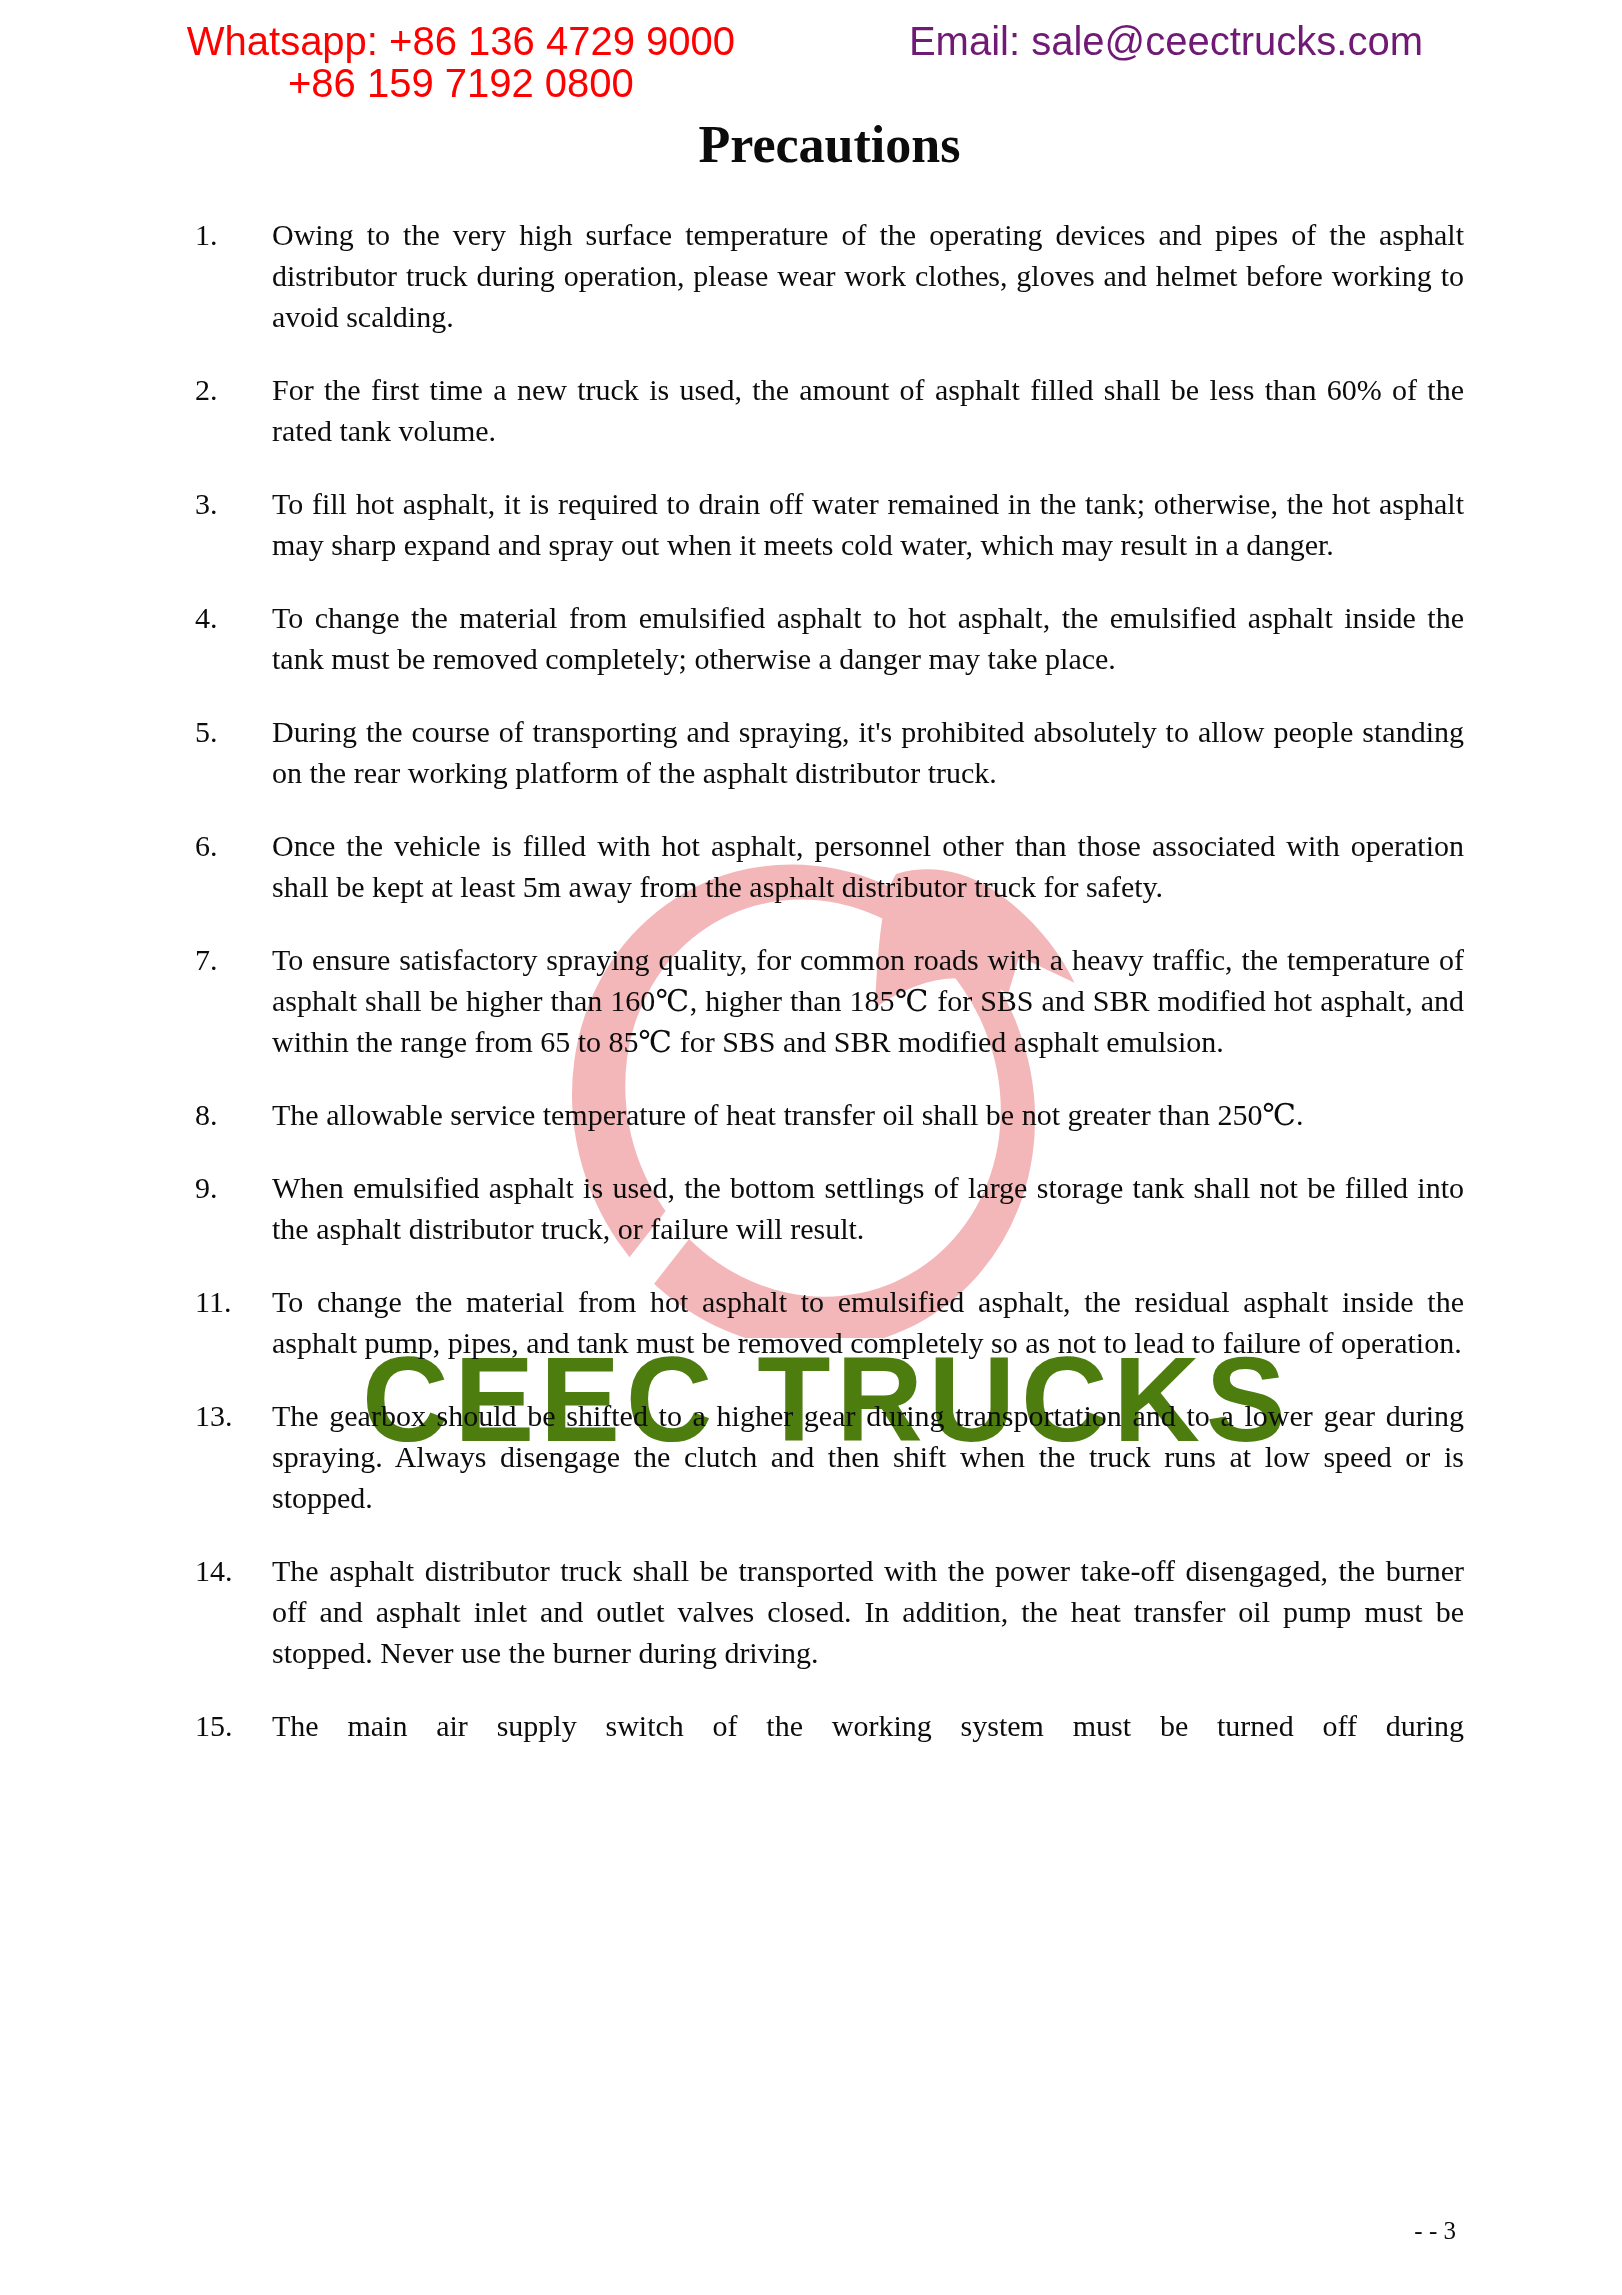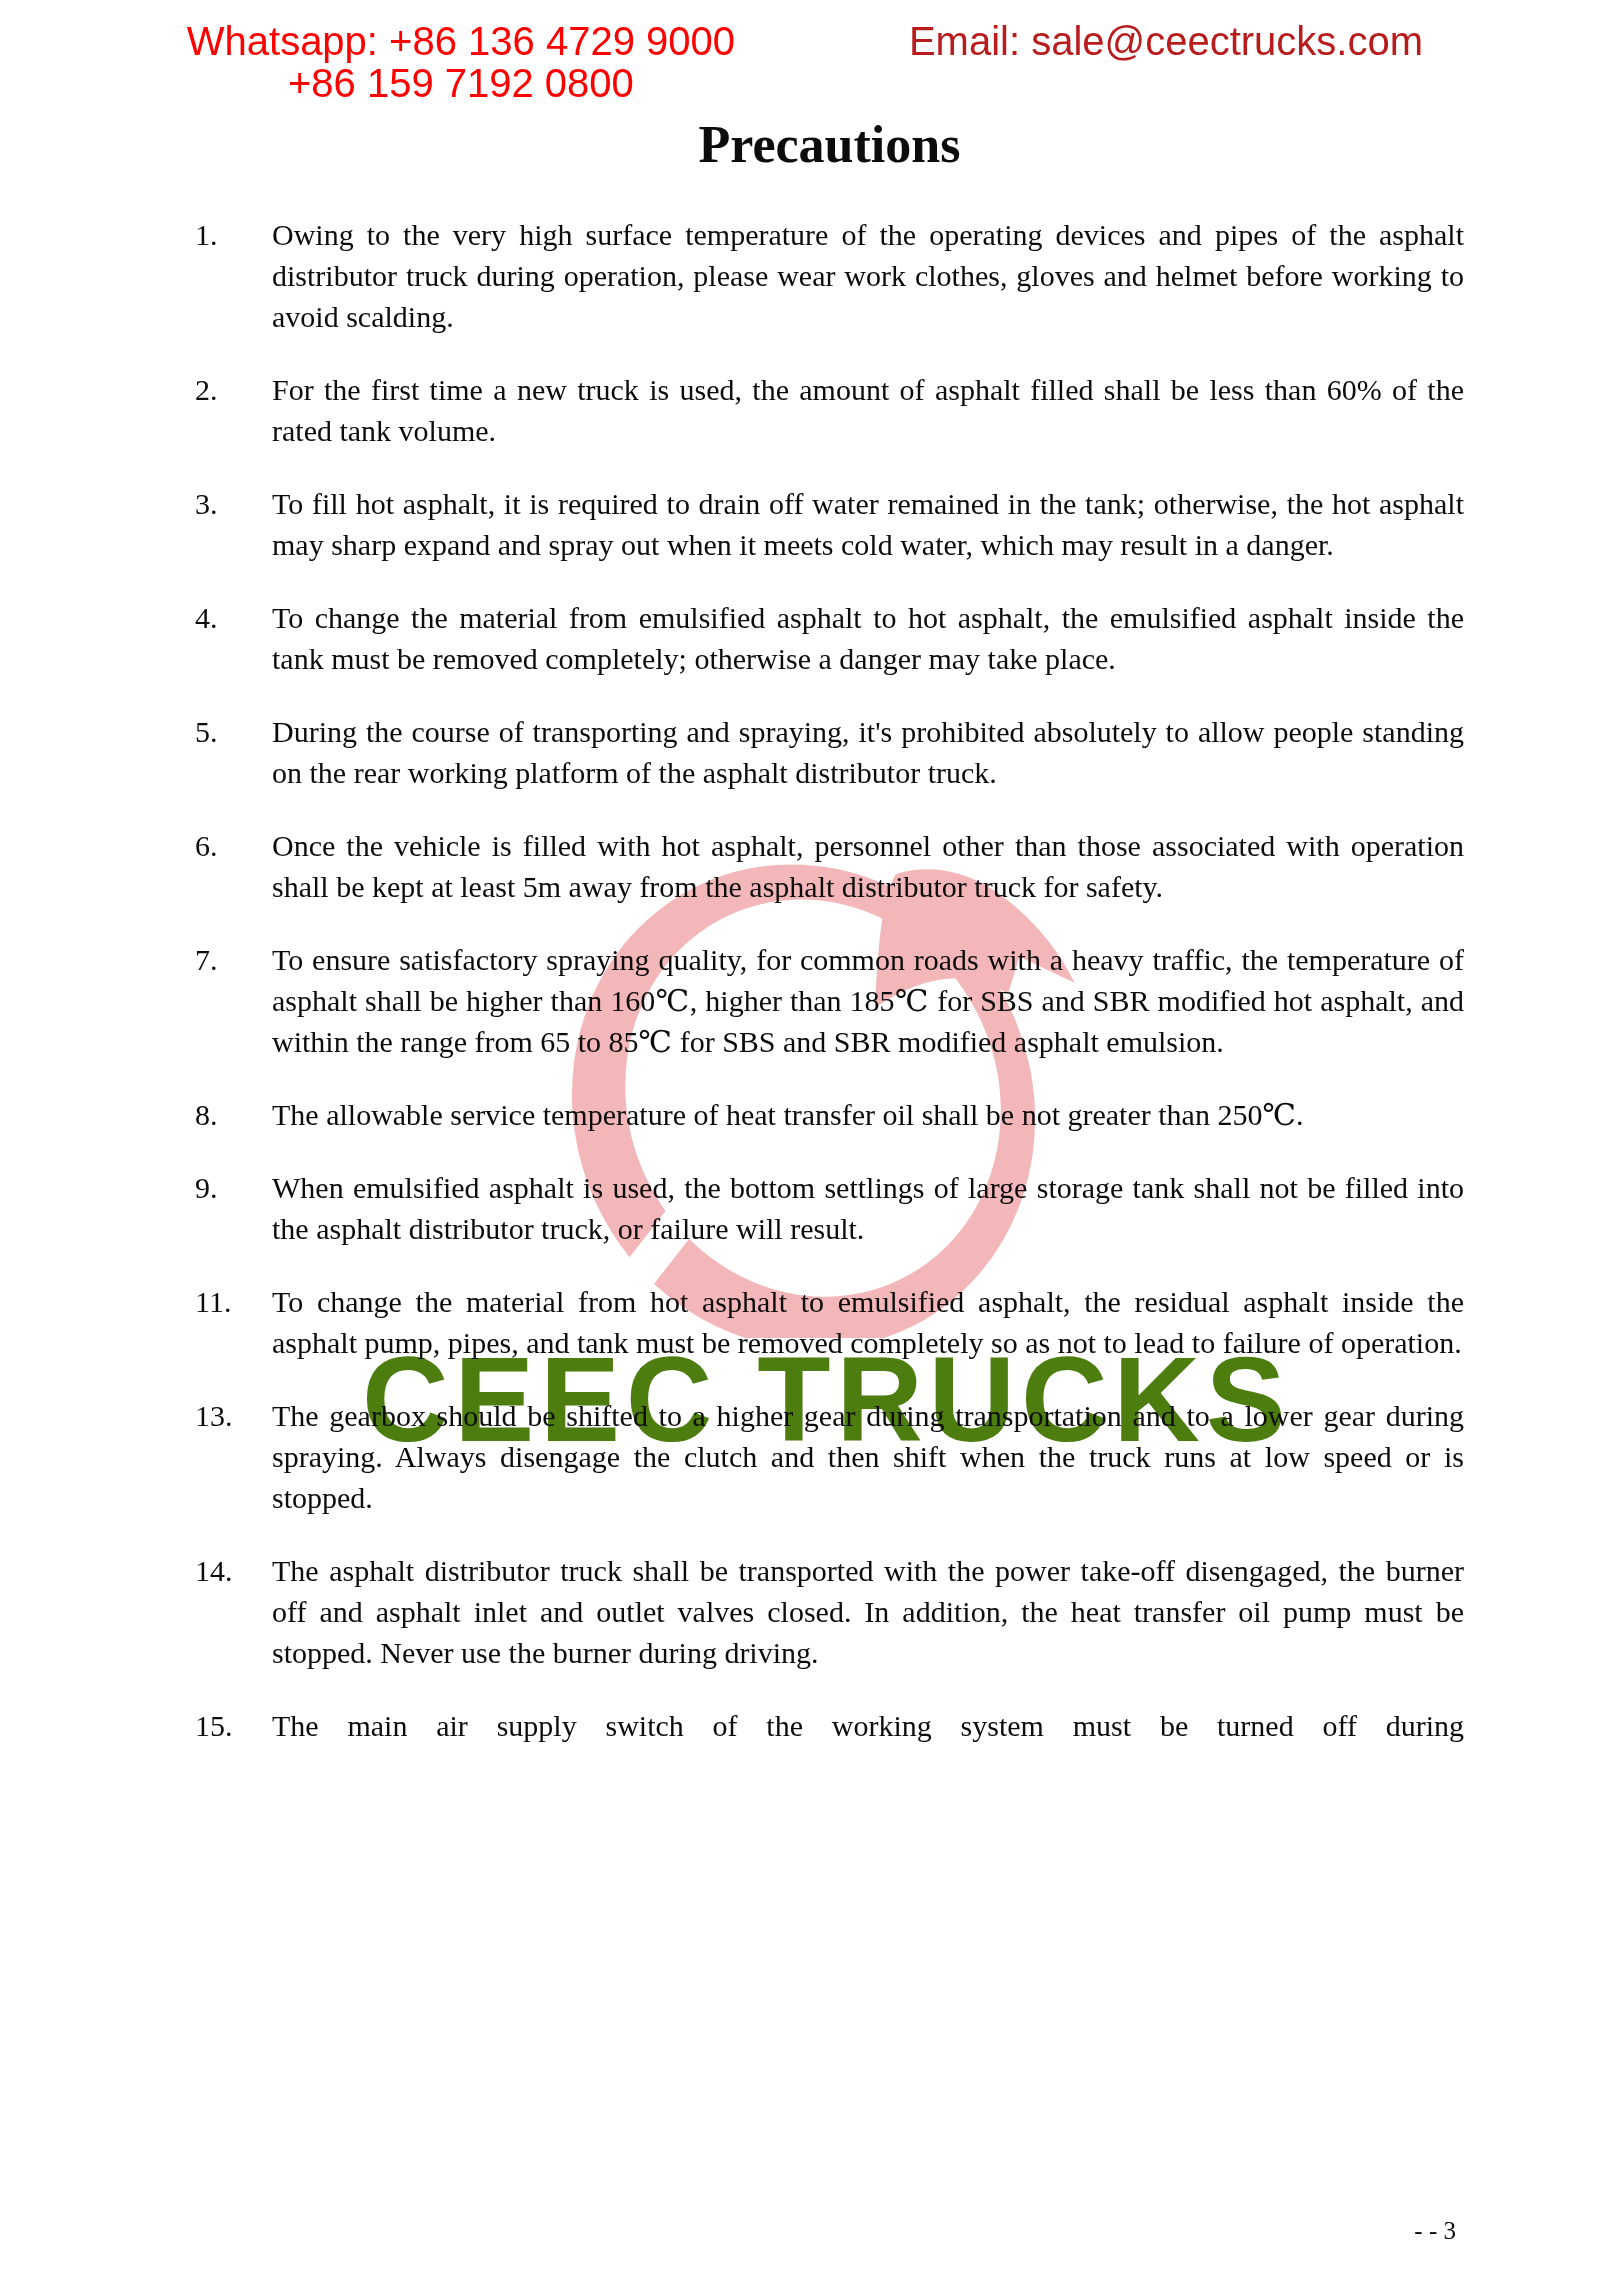--- a/index.html
+++ b/index.html
@@ -103,21 +103,21 @@
              L 562 196
              C 512 162 452 176 398 213 Z"></path>
   </svg>
 
   <div class="wm-text" style="color: #4d7c0f; margin-top: 10px;">CEEC TRUCKS</div>
 
   <div class="contact contact-left" style="color: rgb(255, 0, 0);">
     <div>Whatsapp: +86 136 4729 9000</div>
     <div>+86 159 7192 0800</div>
   </div>
-  <div class="contact contact-right" style="color: #b91c1c;">
+  <div class="contact contact-right" style="color: #701a75;">
     <div>Email: sale@ceectrucks.com</div>
   </div>
 
   <div class="content">
     <h1 class="doc-title">Precautions</h1>
     <div class="list">
         <div class="item">
           <div class="num">1.</div>
           <div class="body"><span>Owing to the very high surface temperature of the operating devices and pipes of the asphalt distributor truck during operation, please wear work clothes, gloves and helmet before working to avoid scalding.</span></div>
         </div>

